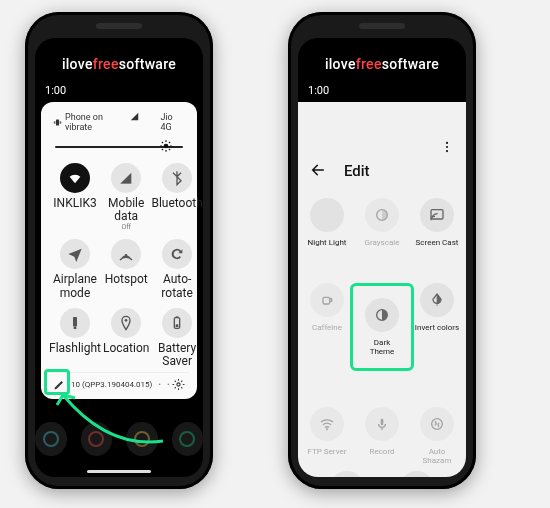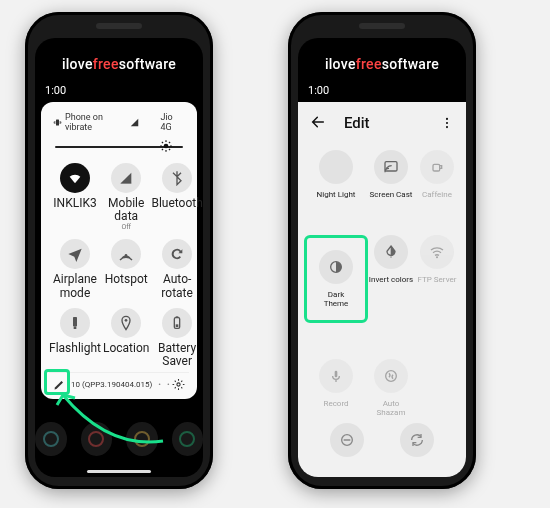--- a/index.html
+++ b/index.html
@@ -97,21 +97,21 @@
   .navpill { position:absolute; bottom:4px; left:50%; transform:translateX(-50%);
     width:64px; height:3px; background:#ddd; border-radius:2px; }
 
   
   .edit-screen { position:absolute; inset:0; background:#f1f1f1; }
   .edit-header {
     display:flex; align-items:center; justify-content:space-between;
     padding: 12px 12px 10px 12px;
   }
   .edit-header .title { font-size:15px; font-weight:500; color:#111; margin-left:8px; }
-  .edit-header .lead { display:flex; gap:10px; }
+  .edit-header .lead { display:flex; gap:10px;margin-top:48px; }
   .edit-grid {
     display:grid; grid-template-columns: repeat(3,1fr);
     row-gap: 36px; padding: 8px 6px 6px 6px;
   }
   .etile { text-align:center; }
   .etile .circ {
     width:34px; height:34px; border-radius:50%; margin:0 auto 6px auto;
     background:#e2e2e2; display:flex; align-items:center; justify-content:center;
     color:#666;
   }
@@ -176,21 +176,21 @@
         <div class="panel-top">
           <span style="display:flex;align-items:center;gap:3px;">
             <span>
                 <svg width="9" height="9" viewBox="0 0 24 24">
                   <rect x="8" y="4" width="8" height="16" rx="1" fill="#333"></rect>
                   <path d="M5 8v8M3 10v4M19 8v8M21 10v4" stroke="#333" stroke-width="2"></path>
                 </svg>
               </span>
             <span>Phone on vibrate</span>
           </span>
-          <span style="display:flex;align-items:center;gap:21px;">
+          <span style="display:flex;align-items:flex-start;gap:21px;">
             <span>
                 <svg width="9" height="9" viewBox="0 0 24 24">
                   <path d="M2 22L22 2V22z" fill="#333"></path>
                 </svg>
               </span>
             <span>Jio 4G</span>
           </span>
         </div>
 
         <div class="slider-row">
@@ -347,20 +347,29 @@
 
         <div class="edit-grid" id="right-tiles">
             <div class="etile">
               <div class="circ">
                 <svg width="16" height="16" viewBox="0 0 24 24">
                   <path d="M14 3a9 9 0 100 18 7 7 0 010-18z" fill="#666"></path>
                 </svg>
               </div>
               <div class="lbl">Night Light</div>
             </div>
+            <div class="etile dim">
+              <div class="circ">
+                <svg width="16" height="16" viewBox="0 0 24 24">
+                  <circle cx="12" cy="12" r="8" fill="none" stroke="#666" stroke-width="2"></circle>
+                  <path d="M12 4a8 8 0 010 16z" fill="#666" opacity=".4"></path>
+                </svg>
+              </div>
+              <div class="lbl">Grayscale</div>
+            </div>
             <div class="etile">
               <div class="circ">
                 <svg width="16" height="16" viewBox="0 0 24 24">
                   <rect x="3" y="4" width="18" height="14" rx="2" fill="none" stroke="#666" stroke-width="2"></rect>
                   <path d="M3 20a6 6 0 016-6M3 20a10 10 0 0110-10" stroke="#666" stroke-width="2" fill="none"></path>
                 </svg>
               </div>
               <div class="lbl">Screen Cast</div>
             </div>
             <div class="etile dim">

